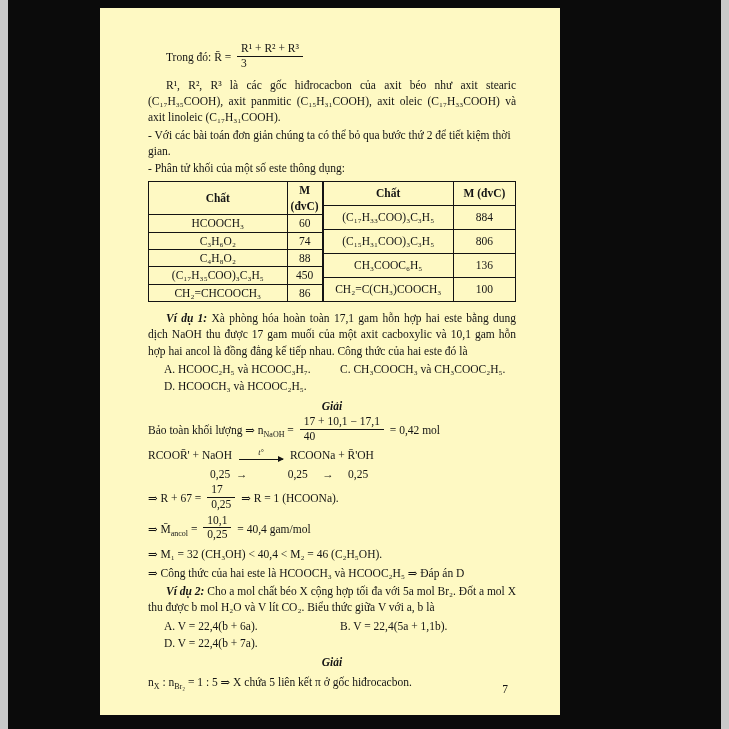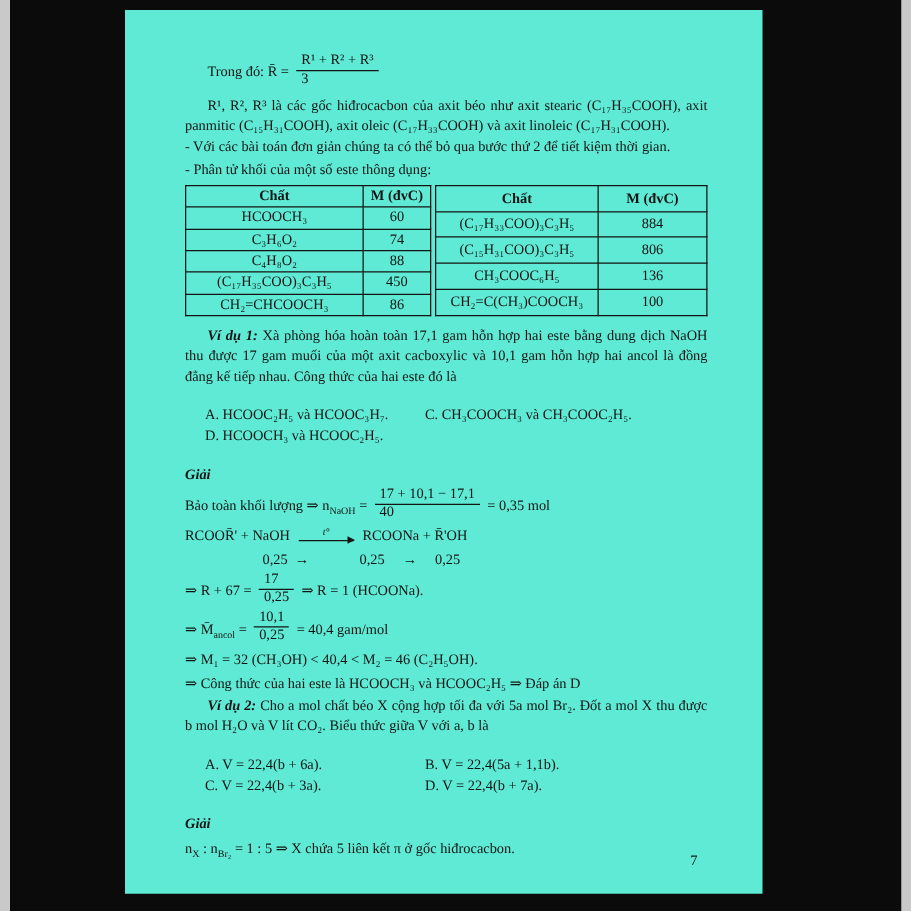--- a/index.html
+++ b/index.html
@@ -5,22 +5,22 @@
   * { margin:0; padding:0; box-sizing:border-box; }
   html,body { width:729px; height:729px; }
   body {
     background:#c9c9c9;
     font-family:"Liberation Serif","DejaVu Serif",serif;
     color:#141414;
   }
   .scene { position:relative; width:729px; height:729px; overflow:hidden; }
   .black-mat { position:absolute; left:8px; top:0; width:713px; height:729px; background:#0b0b0b; }
   .page {
-    position:absolute; left:100px; top:8px; width:510px; height:707px;
-    background:#5eead4; overflow:hidden;
+    position:absolute; left:100px; top:8px; width:460px; height:707px;
+    background:#fef9c3; overflow:hidden;
   }
   .content { padding:34px 44px 0 48px; font-size:11.5px; line-height:1.42; }
 
   .t { white-space:pre-wrap; }
   .sline { margin:2px 0; }
   .formula-line { margin:2px 0 4px 18px; }
   .para { text-indent:18px; text-align:justify; margin:1px 0; }
   .note { margin:1px 0; }
 
   .frac {
@@ -37,23 +37,23 @@
   th,td { border:1px solid #141414; text-align:center; padding:0 3px; height:16px; }
   th { font-weight:bold; }
   .mtable.left { width:197px; }
   .mtable.left th:first-child, .mtable.left td:first-child { width:142px; }
   .mtable.right { width:218px; }
   .mtable.right th:first-child, .mtable.right td:first-child { width:130px; }
 
   .vd { font-weight:bold; font-style:italic; }
   .options {
     display:grid; grid-template-columns:176px 1fr;
-    padding-left:16px; margin:14px 0; row-gap:1px;
+    padding-left:16px; margin:2px 0; row-gap:1px;
   }
-  .giai { font-weight:bold; font-style:italic; margin:3px 0; }
+  .giai { text-align:center; font-weight:bold; font-style:italic; margin:3px 0; }
 
   .rarrow {
     display:inline-flex; flex-direction:column; align-items:center;
     vertical-align:middle; margin:0 7px; transform:translateY(-3px);
   }
   .rarrow .lbl { font-size:8px; line-height:9px; font-style:italic; }
   .rarrow .shaft { width:44px; height:1px; background:#141414; position:relative; margin-top:2px; }
   .rarrow .shaft::after {
     content:""; position:absolute; right:-1px; top:-3px; width:0; height:0;
     border-left:6px solid #141414; border-top:3px solid transparent; border-bottom:3px solid transparent;
@@ -143,21 +143,21 @@
         <span>A. HCOOC₂H₅ và HCOOC₃H₇.</span>
         <span>C. CH₃COOCH₃ và CH₃COOC₂H₅.</span>
         <span>D. HCOOCH₃ và HCOOC₂H₅.</span>
       </div>
 
       <div class="giai">Giải</div>
 
       <div class="sline"><span class="t">Bảo toàn khối lượng ⇒ n</span><sub>NaOH</sub><span class="t"> = </span><span class="frac">
             <span class="num">17 + 10,1 − 17,1</span>
             <span class="den">40</span>
-          </span><span class="t"> = 0,35 mol</span></div>
+          </span><span class="t"> = 0,42 mol</span></div>
 
       <div class="sline"><span class="t">RCOOR̄' + NaOH</span><span class="rarrow">
             <span class="lbl">t°</span>
             <span class="shaft"></span>
           </span><span class="t">RCOONa + R̄'OH</span></div>
 
       <div class="amounts">0,25  →              0,25     →     0,25</div>
 
       <div class="sline"><span class="t">⇒ R + 67 = </span><span class="frac">
             <span class="num">17</span>
@@ -171,21 +171,20 @@
 
       <div class="sline">⇒ M₁ = 32 (CH₃OH) &lt; 40,4 &lt; M₂ = 46 (C₂H₅OH).</div>
 
       <div class="sline">⇒ Công thức của hai este là HCOOCH₃ và HCOOC₂H₅ ⇒ Đáp án D</div>
 
       <p class="para"><span class="vd">Ví dụ 2:</span><span class="t"> Cho a mol chất béo X cộng hợp tối đa với 5a mol Br₂. Đốt a mol X thu được b mol H₂O và V lít CO₂. Biểu thức giữa V với a, b là</span></p>
 
       <div class="options">
         <span>A. V = 22,4(b + 6a).</span>
         <span>B. V = 22,4(5a + 1,1b).</span>
-        <span>C. V = 22,4(b + 3a).</span>
         <span>D. V = 22,4(b + 7a).</span>
       </div>
 
       <div class="giai">Giải</div>
 
       <div class="sline"><span class="t">n</span><sub>X</sub><span class="t"> : n</span><sub>Br₂</sub><span class="t"> = 1 : 5 ⇒ X chứa 5 liên kết π ở gốc hiđrocacbon.</span></div>
 
     </div>
 
     <div class="pagenum">7</div>

